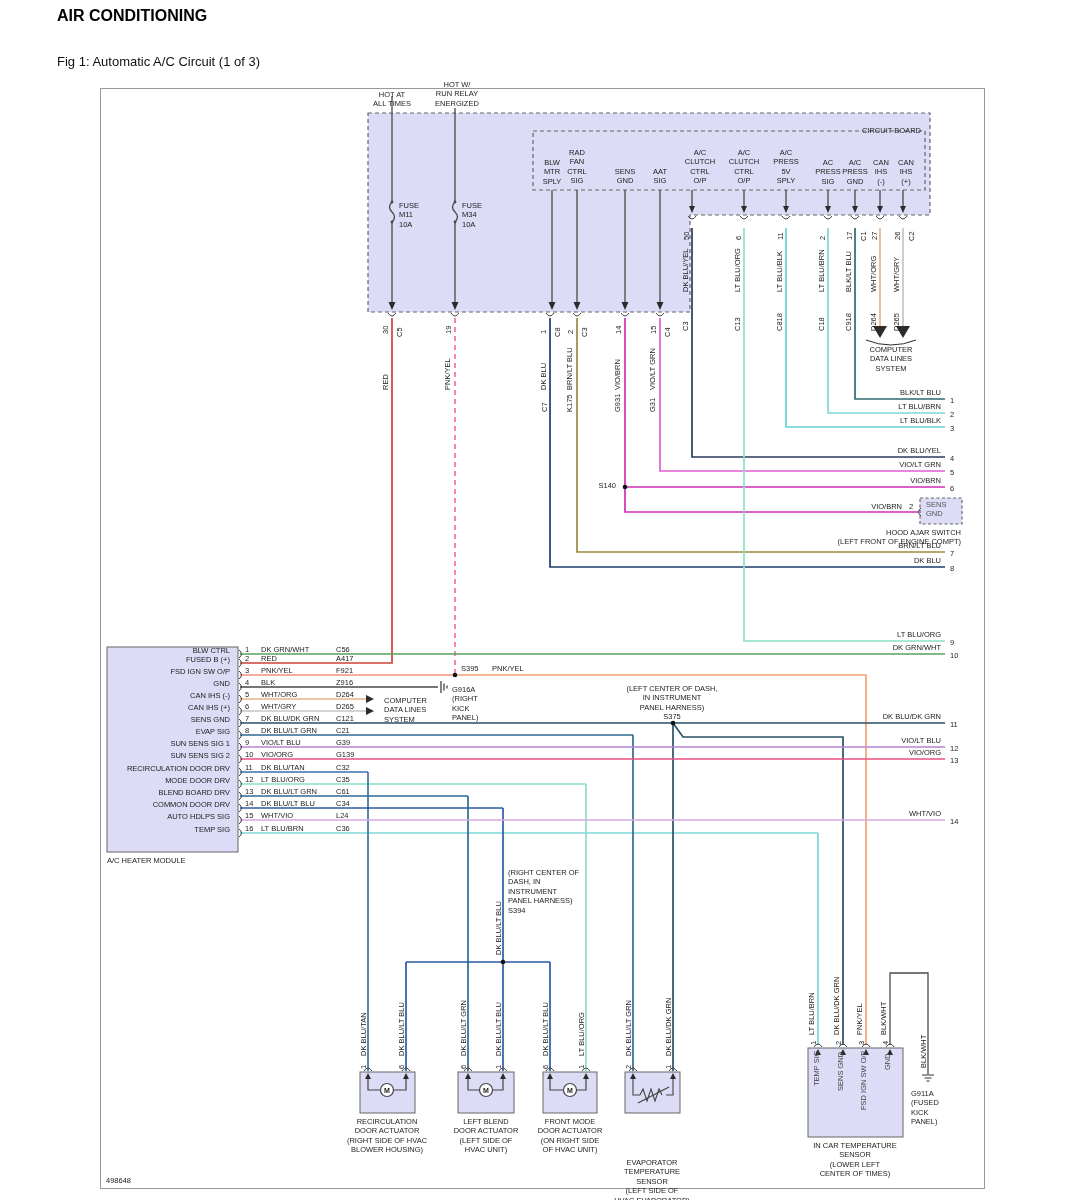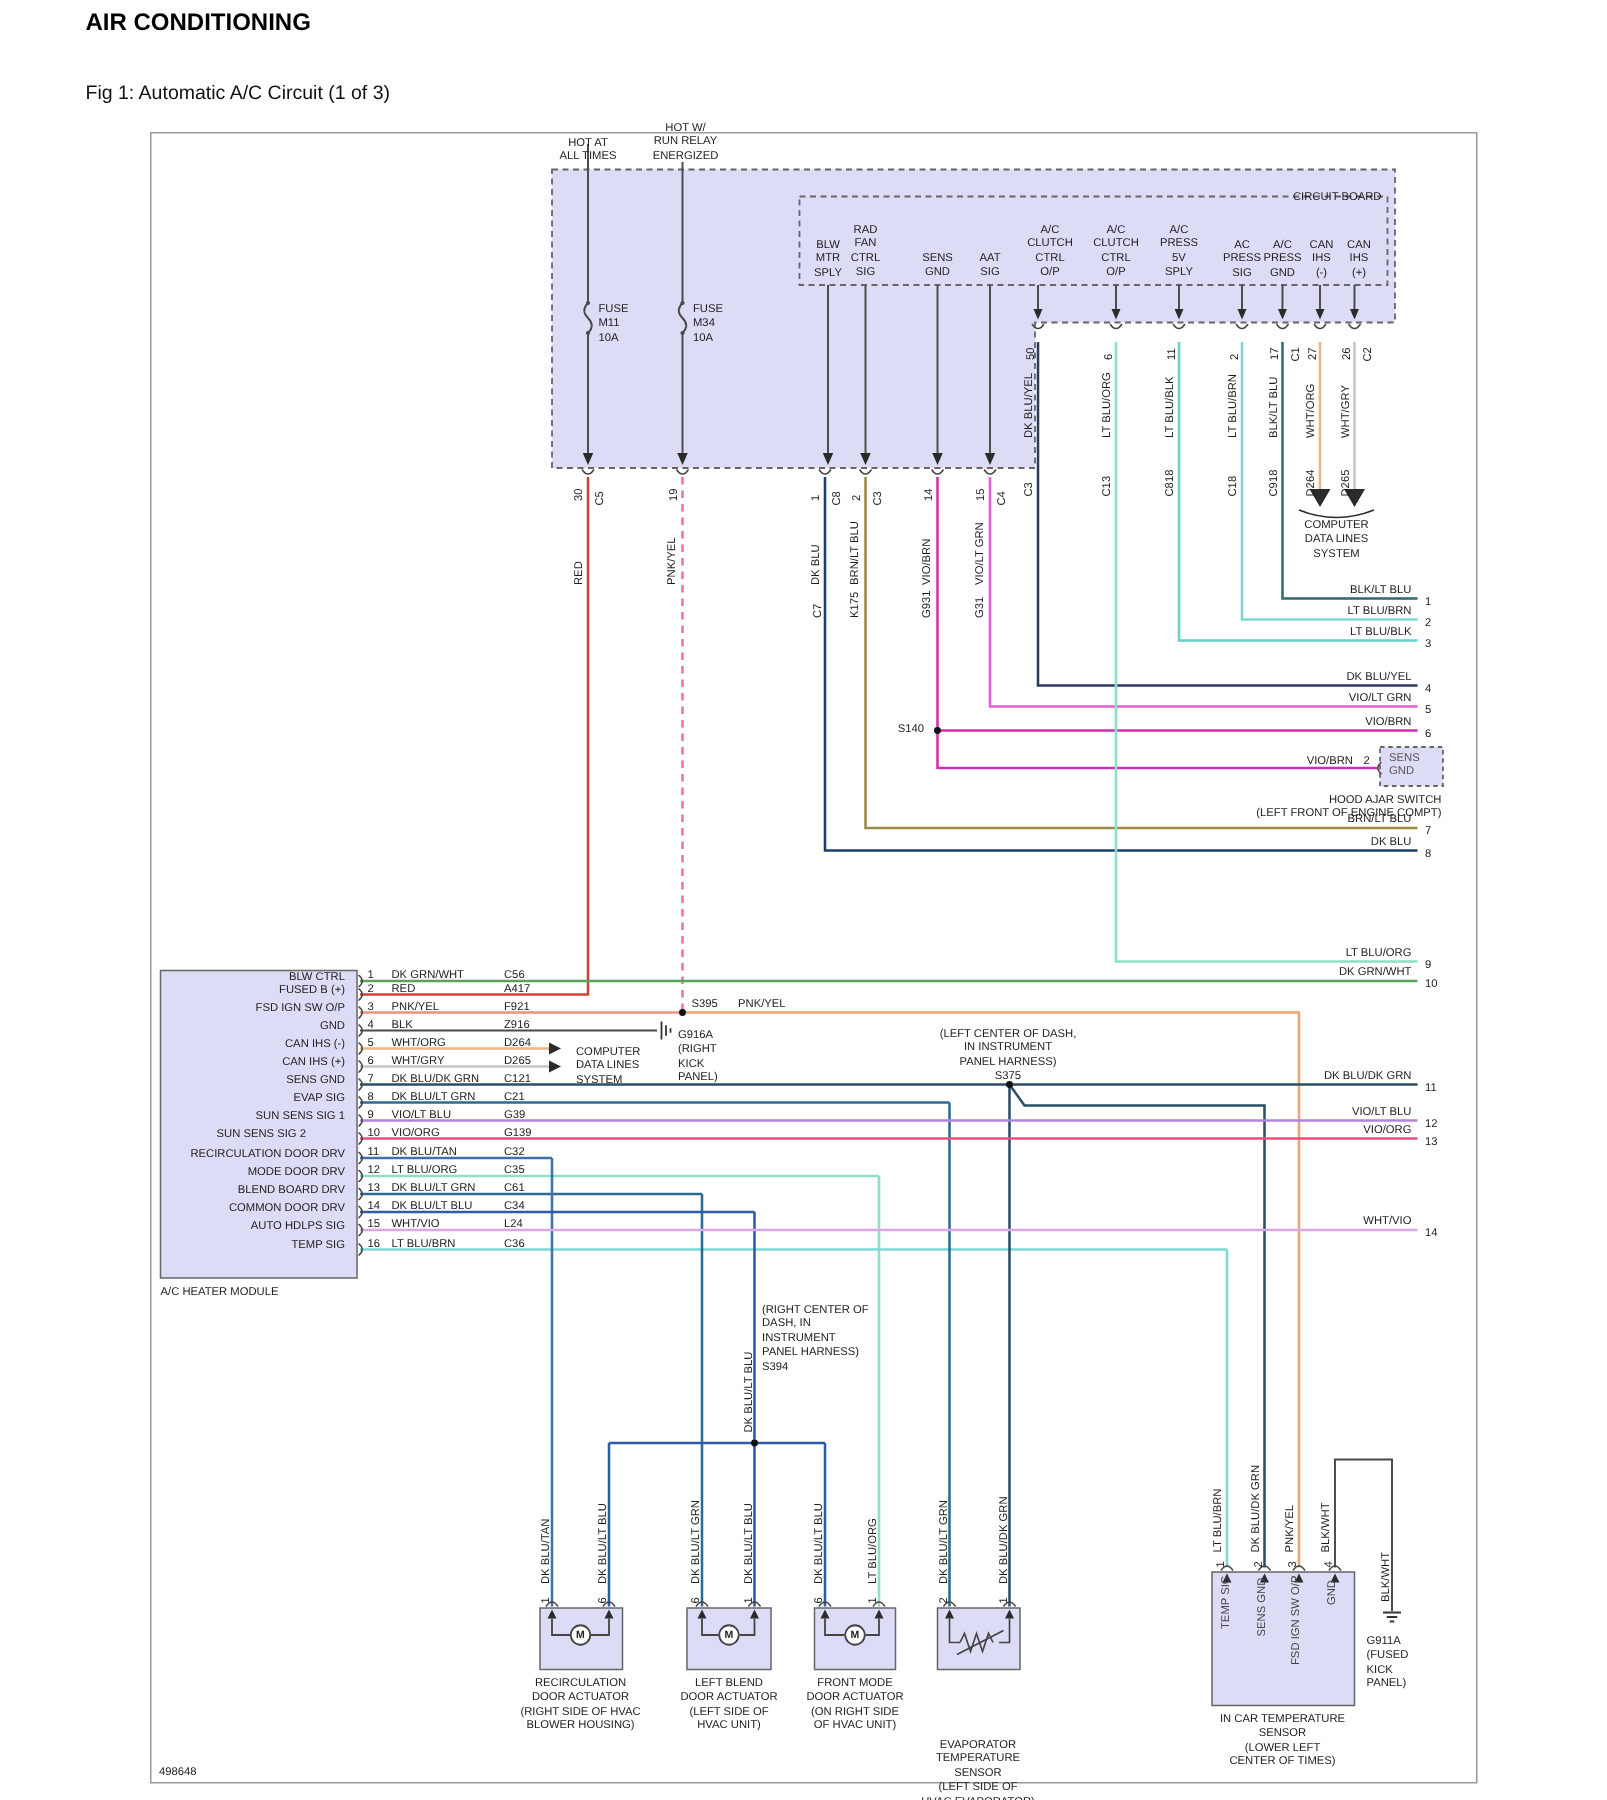--- a/index.html
+++ b/index.html
@@ -327,21 +327,21 @@
 <div class="t" style="left:261px;top:714px">DK BLU/DK GRN</div>
 <div class="t" style="left:336px;top:714px">C121</div>
 <div class="t r" style="right:840px;top:727px;width:130px">EVAP SIG</div>
 <div class="t" style="left:245px;top:726px">8</div>
 <div class="t" style="left:261px;top:726px">DK BLU/LT GRN</div>
 <div class="t" style="left:336px;top:726px">C21</div>
 <div class="t r" style="right:840px;top:739px;width:130px">SUN SENS SIG 1</div>
 <div class="t" style="left:245px;top:738px">9</div>
 <div class="t" style="left:261px;top:738px">VIO/LT BLU</div>
 <div class="t" style="left:336px;top:738px">G39</div>
-<div class="t r" style="right:866px;top:751px;width:130px">SUN SENS SIG 2</div>
+<div class="t r" style="right:840px;top:751px;width:130px">SUN SENS SIG 2</div>
 <div class="t" style="left:245px;top:750px">10</div>
 <div class="t" style="left:261px;top:750px">VIO/ORG</div>
 <div class="t" style="left:336px;top:750px">G139</div>
 <div class="t r" style="right:840px;top:764px;width:130px">RECIRCULATION DOOR DRV</div>
 <div class="t" style="left:245px;top:763px">11</div>
 <div class="t" style="left:261px;top:763px">DK BLU/TAN</div>
 <div class="t" style="left:336px;top:763px">C32</div>
 <div class="t r" style="right:840px;top:776px;width:130px">MODE DOOR DRV</div>
 <div class="t" style="left:245px;top:775px">12</div>
 <div class="t" style="left:261px;top:775px">LT BLU/ORG</div>

